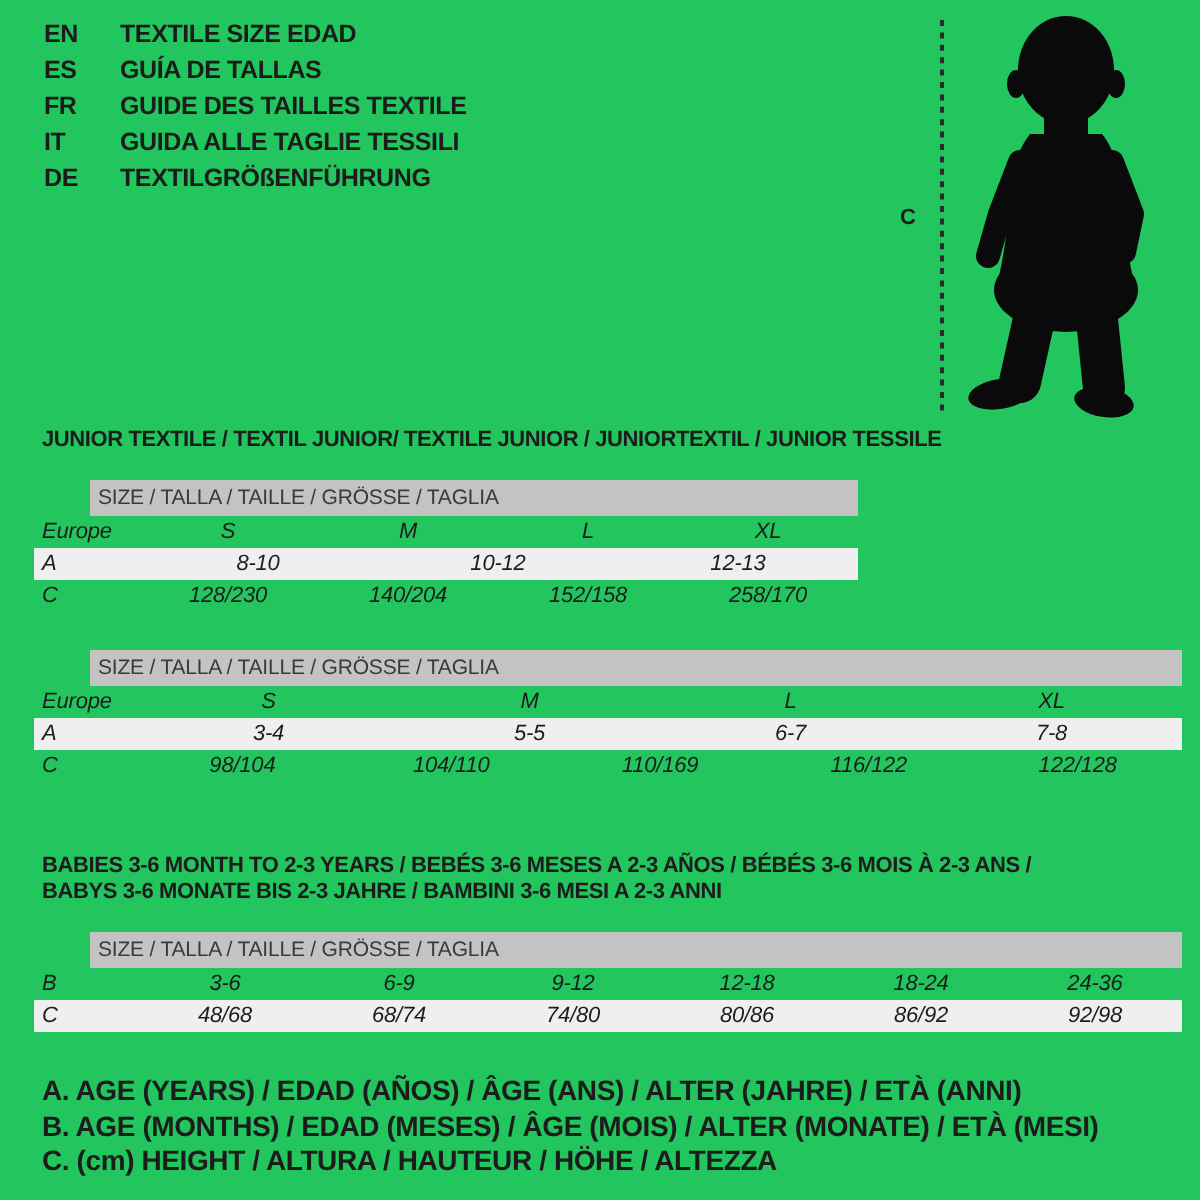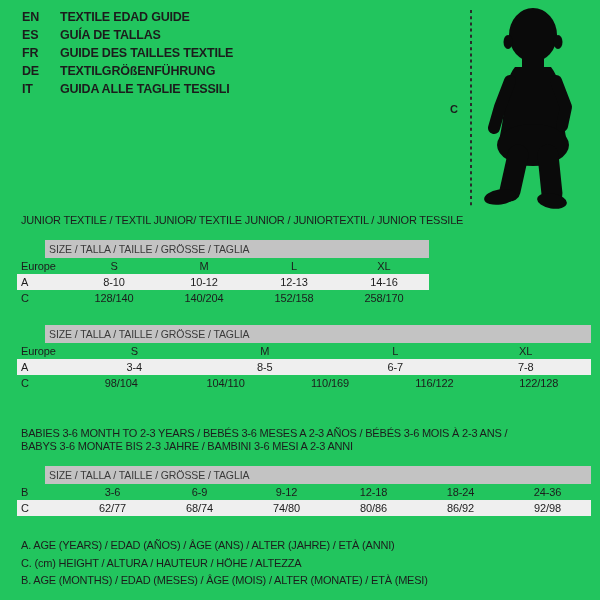--- a/index.html
+++ b/index.html
@@ -14,54 +14,54 @@
   
   #figure{position:absolute;left:445px;top:5px;width:150px;height:212px;}
   #measure-line{position:absolute;left:24px;top:0;}
   #measure-label{position:absolute;left:5px;top:98px;font-size:11px;font-weight:bold;}
   #silhouette{position:absolute;left:36px;top:2px;}
   
   .size-table{position:absolute;left:17px;}
   .size-table.t1{top:214px;width:412px;}
   .size-table.t2{top:325px;width:574px;}
   .size-table.t3{top:427px;width:574px;}
-  .tbl-title{font-size:11px;font-weight:normal;line-height:13px;margin:0 0 13px 4px;letter-spacing:-0.2px;white-space:nowrap;}
+  .tbl-title{font-size:11px;font-weight:bold;line-height:13px;margin:0 0 13px 4px;letter-spacing:-0.2px;white-space:nowrap;}
   .tbl-title .sub{font-size:7.5px;vertical-align:-2px;}
   .size-bar{height:18px;line-height:18px;font-size:10.5px;color:#3a3a3a;padding-left:4px;letter-spacing:-0.1px;margin-left:28px;}
-  .t-row{display:flex;height:16px;line-height:16px;font-size:11px;letter-spacing:-0.1px;}
+  .t-row{display:flex;height:16px;line-height:16px;font-size:11px;letter-spacing:-0.1px;font-style:italic;}
   .t-label{flex:0 0 48px;width:48px;padding-left:4px;text-align:left;}
   .t-cell{flex:1;text-align:center;}
   
-  #footnotes{position:absolute;left:21px;top:537px;font-size:11px;font-weight:normal;line-height:17.5px;letter-spacing:-0.2px;}
+  #footnotes{position:absolute;left:21px;top:537px;font-size:14px;font-weight:bold;line-height:17.5px;letter-spacing:-0.2px;}
 </style>
 </head>
 <body>
 
 <div id="page">
 
   <div id="language-list">
       <div class="lang-row">
         <span class="lang-code">EN</span>
-        <span class="lang-title">TEXTILE EDAD GUIDE</span>
+        <span class="lang-title">TEXTILE SIZE EDAD</span>
       </div>
       <div class="lang-row">
         <span class="lang-code">ES</span>
         <span class="lang-title">GUÍA DE TALLAS</span>
       </div>
       <div class="lang-row">
         <span class="lang-code">FR</span>
         <span class="lang-title">GUIDE DES TAILLES TEXTILE</span>
       </div>
       <div class="lang-row">
+        <span class="lang-code">IT</span>
+        <span class="lang-title">GUIDA ALLE TAGLIE TESSILI</span>
+      </div>
+      <div class="lang-row">
         <span class="lang-code">DE</span>
         <span class="lang-title">TEXTILGRÖßENFÜHRUNG</span>
-      </div>
-      <div class="lang-row">
-        <span class="lang-code">IT</span>
-        <span class="lang-title">GUIDA ALLE TAGLIE TESSILI</span>
       </div>
     </div>
 
   <div id="figure">
     <svg id="measure-line" width="4" height="206" viewBox="0 0 4 206">
       <line x1="2" y1="5" x2="2" y2="203" stroke="#2b2b2b" stroke-width="2" stroke-dasharray="3 3.2"></line>
     </svg>
     <div id="measure-label">C</div>
     <svg id="silhouette" width="100" height="202" viewBox="0 0 100 202" fill="#0a0a0a">
       <ellipse cx="52" cy="28" rx="24" ry="27"></ellipse>
@@ -90,43 +90,42 @@
           <span class="t-cell">S</span>
           <span class="t-cell">M</span>
           <span class="t-cell">L</span>
           <span class="t-cell">XL</span>
         </div>
         <div class="t-row" style="background: rgb(239, 239, 239);">
           <span class="t-label">A</span>
           <span class="t-cell">8-10</span>
           <span class="t-cell">10-12</span>
           <span class="t-cell">12-13</span>
-          <span class="t-cell">14-16</span>
         </div>
         <div class="t-row">
           <span class="t-label">C</span>
-          <span class="t-cell">128/140</span>
+          <span class="t-cell">128/230</span>
           <span class="t-cell">140/204</span>
           <span class="t-cell">152/158</span>
           <span class="t-cell">258/170</span>
         </div>
       </div>
       <div class="size-table t2">
         <div class="size-bar" style="background: rgb(195, 195, 195);">SIZE / TALLA / TAILLE / GRÖSSE / TAGLIA</div>
         <div class="t-row">
           <span class="t-label">Europe</span>
           <span class="t-cell">S</span>
           <span class="t-cell">M</span>
           <span class="t-cell">L</span>
           <span class="t-cell">XL</span>
         </div>
         <div class="t-row" style="background: rgb(239, 239, 239);">
           <span class="t-label">A</span>
           <span class="t-cell">3-4</span>
-          <span class="t-cell">8-5</span>
+          <span class="t-cell">5-5</span>
           <span class="t-cell">6-7</span>
           <span class="t-cell">7-8</span>
         </div>
         <div class="t-row">
           <span class="t-label">C</span>
           <span class="t-cell">98/104</span>
           <span class="t-cell">104/110</span>
           <span class="t-cell">110/169</span>
           <span class="t-cell">116/122</span>
           <span class="t-cell">122/128</span>
@@ -142,29 +141,29 @@
           <span class="t-label">B</span>
           <span class="t-cell">3-6</span>
           <span class="t-cell">6-9</span>
           <span class="t-cell">9-12</span>
           <span class="t-cell">12-18</span>
           <span class="t-cell">18-24</span>
           <span class="t-cell">24-36</span>
         </div>
         <div class="t-row" style="background: rgb(239, 239, 239);">
           <span class="t-label">C</span>
-          <span class="t-cell">62/77</span>
+          <span class="t-cell">48/68</span>
           <span class="t-cell">68/74</span>
           <span class="t-cell">74/80</span>
           <span class="t-cell">80/86</span>
           <span class="t-cell">86/92</span>
           <span class="t-cell">92/98</span>
         </div>
       </div>
     </div>
 
   <div id="footnotes">
       <div class="footnote">A. AGE (YEARS) / EDAD (AÑOS) / ÂGE (ANS) / ALTER (JAHRE) / ETÀ (ANNI)</div>
+      <div class="footnote">B. AGE (MONTHS) / EDAD (MESES) / ÂGE (MOIS) / ALTER (MONATE) / ETÀ (MESI)</div>
       <div class="footnote">C. (cm) HEIGHT / ALTURA / HAUTEUR / HÖHE / ALTEZZA</div>
-      <div class="footnote">B. AGE (MONTHS) / EDAD (MESES) / ÂGE (MOIS) / ALTER (MONATE) / ETÀ (MESI)</div>
     </div>
 
 </div>
 
 </body></html>

